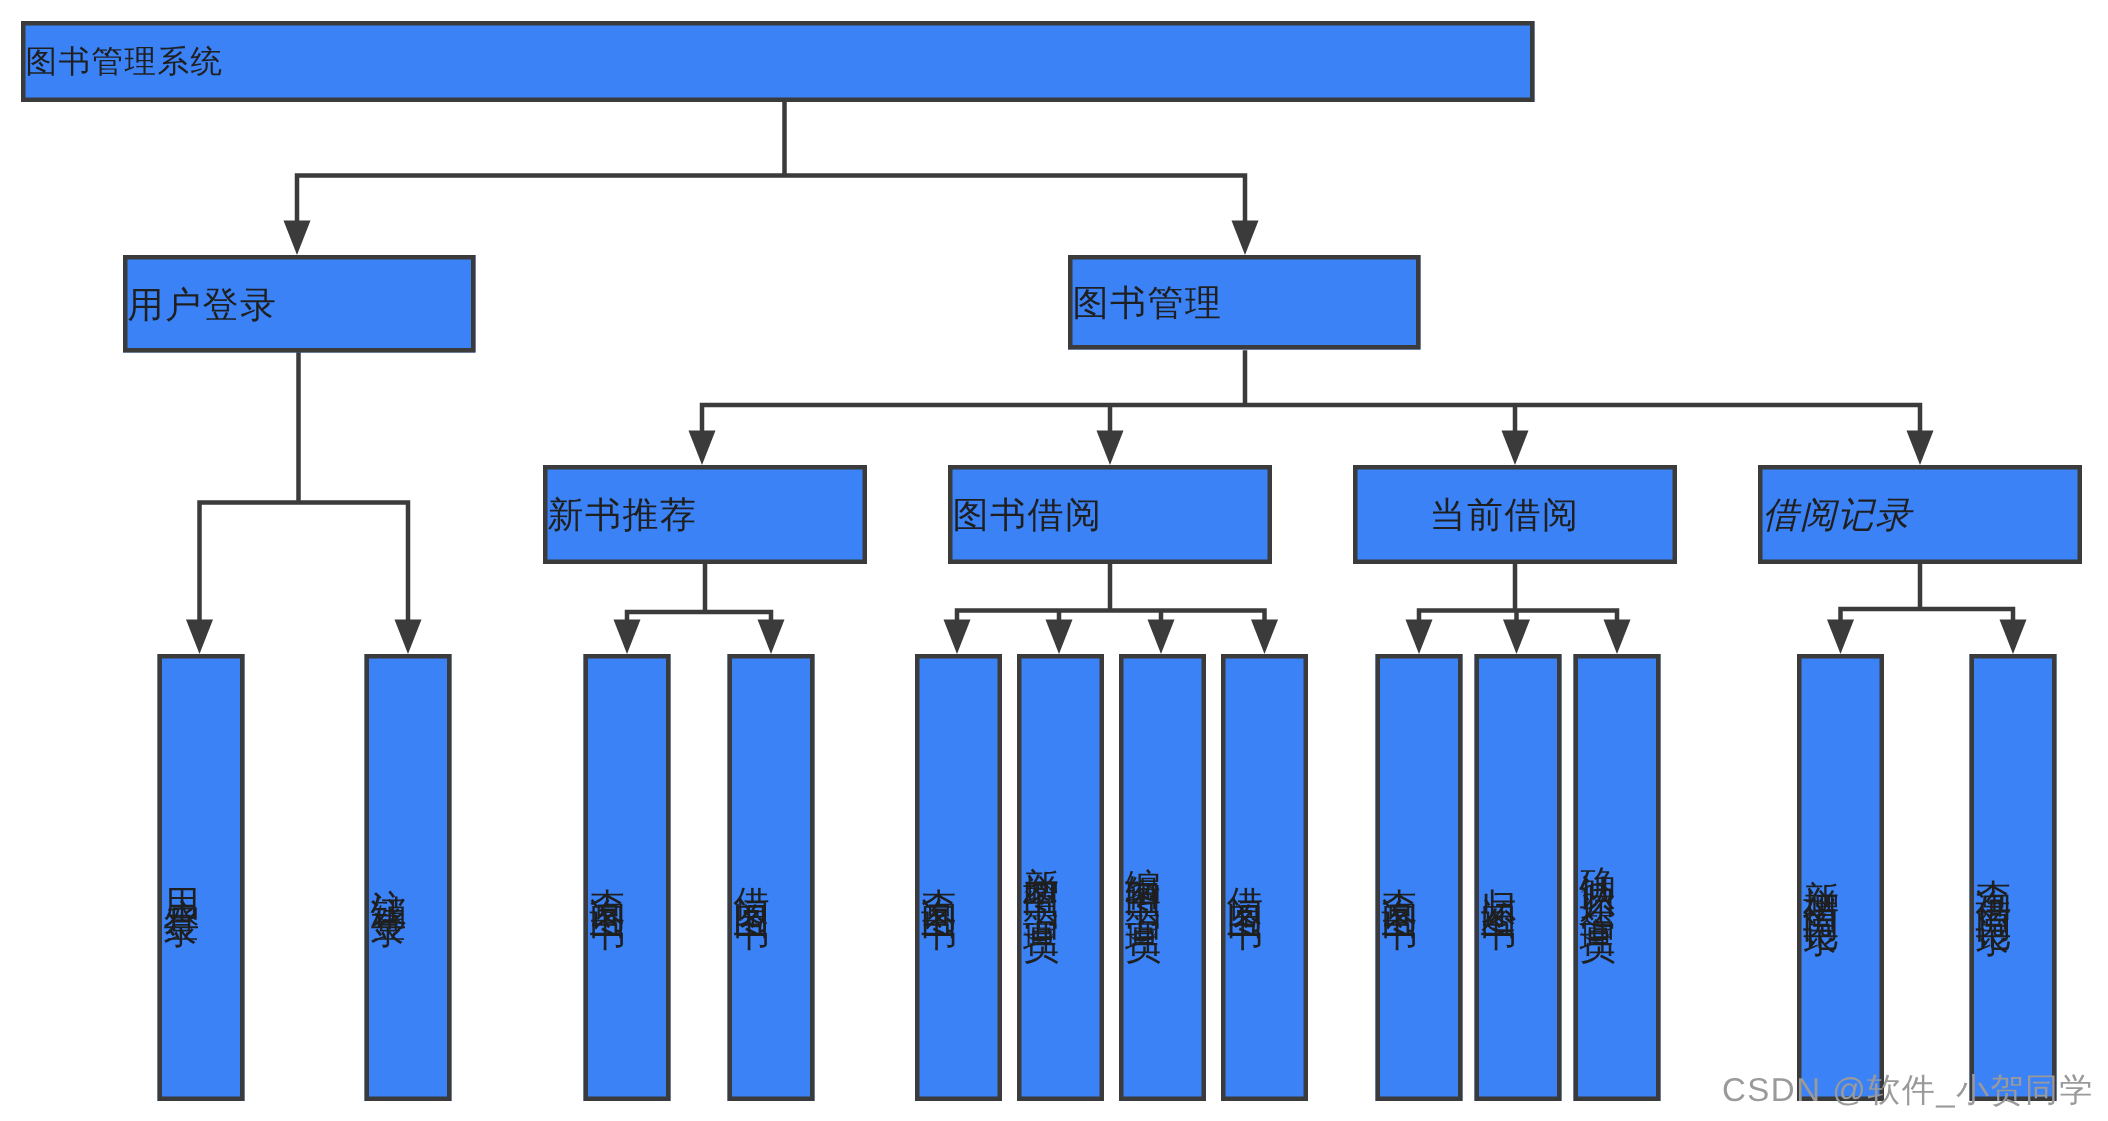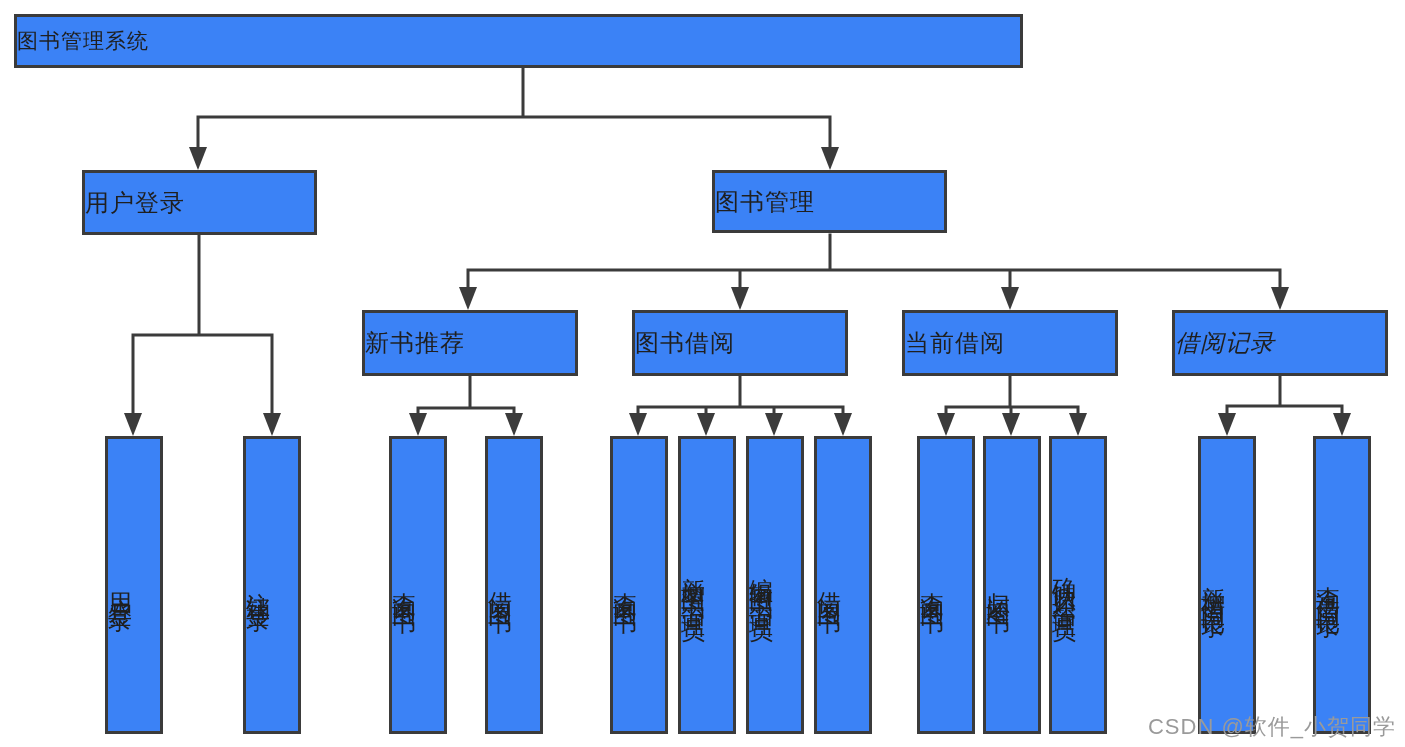--- a/index.html
+++ b/index.html
@@ -141,21 +141,21 @@
   <div class="box h-box" style="left:712px; top:170px; width:235px; height:63px;">
     <span>图书管理</span>
   </div>
 
   <div class="box h-box" style="left:362px; top:310px; width:216px; height:66px;">
     <span>新书推荐</span>
   </div>
   <div class="box h-box" style="left:632px; top:310px; width:216px; height:66px;">
     <span>图书借阅</span>
   </div>
-  <div class="box h-box" style="left:902px; top:310px; width:216px; height:66px;">
+  <div class="box h-box" style="left:902px; top:310px; width:216px; height:66px;padding-left:48px;">
     <span>当前借阅</span>
   </div>
   <div class="box h-box" style="left:1172px; top:310px; width:216px; height:66px;font-style:italic;">
     <span>借阅记录</span>
   </div>
 
   <div class="box v-box" style="left:105px; top:436px; width:58px; height:298px;">
     <span>用户登录</span>
   </div>
   <div class="box v-box" style="left:243px; top:436px; width:58px; height:298px;">

